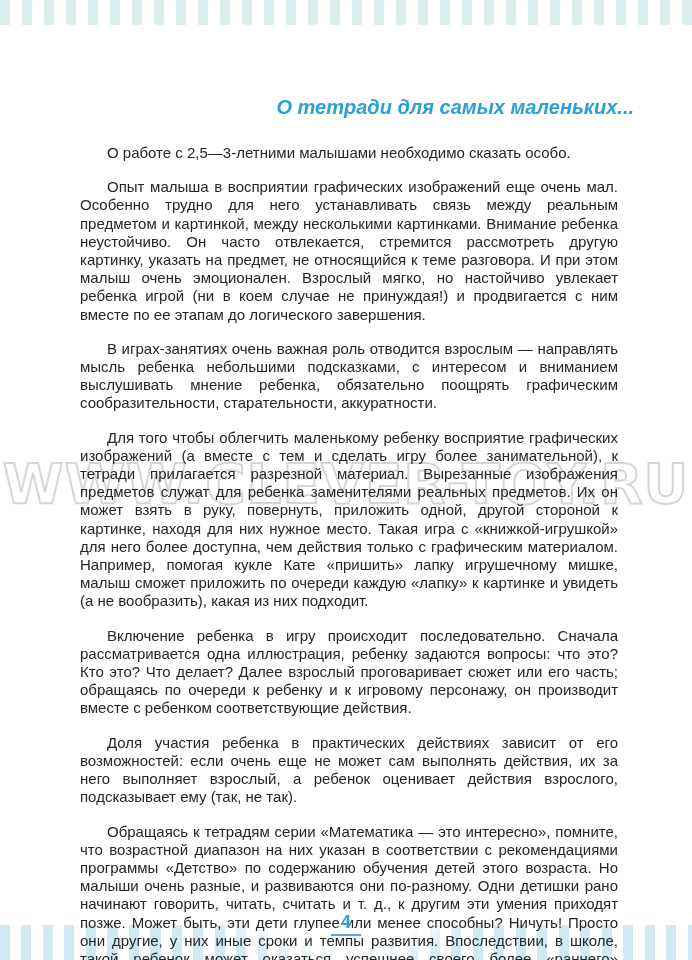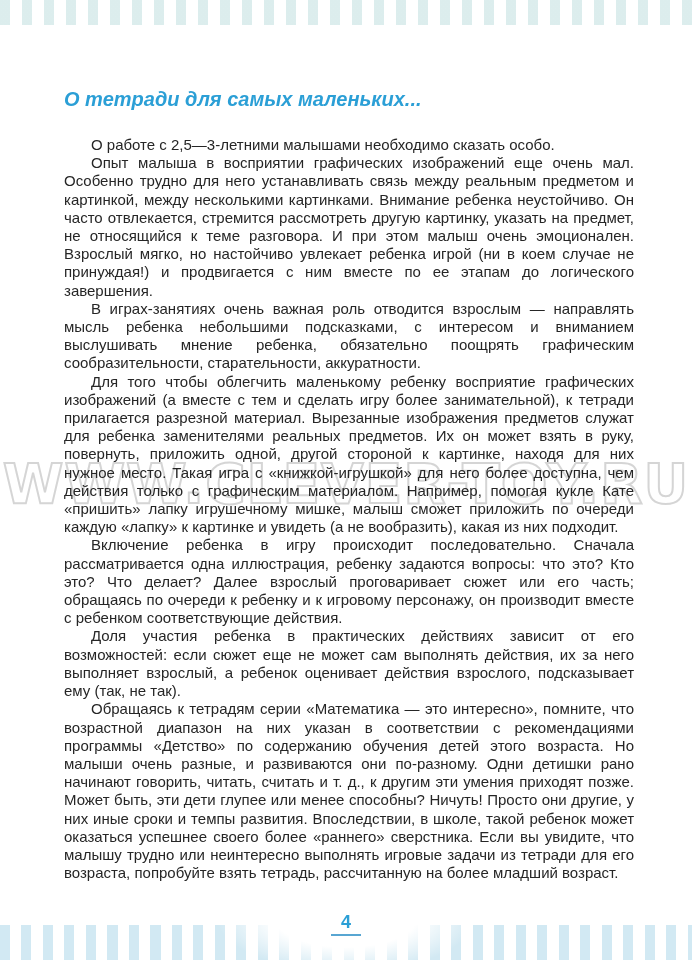--- a/index.html
+++ b/index.html
@@ -46,29 +46,29 @@
     -webkit-text-stroke:2px rgba(145,145,145,0.38);
     text-stroke:2px rgba(145,145,145,0.38);
     user-select:none;
     text-align:center;
   }
 
   .content {
     position:absolute; top:84px; left:64px; width:570px; z-index:2;
   }
   .title {
-    margin:4px 0 25px 0;
-    text-align:left;
+    margin:12px 0 25px 0;
+    text-align:right;
     color:var(--accent, #2b9fd6);
     font-size:20px;
     font-weight:bold;
     font-style:italic;
   }
   .body-paragraph {
-    margin:0;
+    margin:16px;
     color:#262626;
     font-size:15px;
     line-height:18.2px;
     text-align:justify;
     text-indent:27px;
   }
 
   .footer {
     position:absolute; left:0; right:0; bottom:24px;
     text-align:center; z-index:3;
@@ -97,21 +97,21 @@
   <div class="watermark">WWW.CLEVER-TOY.RU</div>
 
   <div class="content">
     <h1 class="title">О тетради для самых маленьких...</h1>
 
     <p class="body-paragraph">О работе с 2,5—3-летними малышами необходимо сказать особо.</p>
     <p class="body-paragraph">Опыт малыша в восприятии графических изображений еще очень мал. Особенно трудно для него устанавливать связь между реальным предметом и картинкой, между несколькими картинками. Внимание ребенка неустойчиво. Он часто отвлекается, стремится рассмотреть другую картинку, указать на предмет, не относящийся к теме разговора. И при этом малыш очень эмоционален. Взрослый мягко, но настойчиво увлекает ребенка игрой (ни в коем случае не принуждая!) и продвигается с ним вместе по ее этапам до логического завершения.</p>
     <p class="body-paragraph">В играх-занятиях очень важная роль отводится взрослым — направлять мысль ребенка небольшими подсказками, с интересом и вниманием выслушивать мнение ребенка, обязательно поощрять графическим сообразительности, старательности, аккуратности.</p>
     <p class="body-paragraph">Для того чтобы облегчить маленькому ребенку восприятие графических изображений (а вместе с тем и сделать игру более занимательной), к тетради прилагается разрезной материал. Вырезанные изображения предметов служат для ребенка заменителями реальных предметов. Их он может взять в руку, повернуть, приложить одной, другой стороной к картинке, находя для них нужное место. Такая игра с «книжкой-игрушкой» для него более доступна, чем действия только с графическим материалом. Например, помогая кукле Кате «пришить» лапку игрушечному мишке, малыш сможет приложить по очереди каждую «лапку» к картинке и увидеть (а не вообразить), какая из них подходит.</p>
     <p class="body-paragraph">Включение ребенка в игру происходит последовательно. Сначала рассматривается одна иллюстрация, ребенку задаются вопросы: что это? Кто это? Что делает? Далее взрослый проговаривает сюжет или его часть; обращаясь по очереди к ребенку и к игровому персонажу, он производит вместе с ребенком соответствующие действия.</p>
-    <p class="body-paragraph">Доля участия ребенка в практических действиях зависит от его возможностей: если сюжет еще не может сам выполнять действия, их за него выполняет взрослый, а ребенок оценивает действия взрослого, подсказывает ему (так, не так).</p>
+    <p class="body-paragraph">Доля участия ребенка в практических действиях зависит от его возможностей: если очень еще не может сам выполнять действия, их за него выполняет взрослый, а ребенок оценивает действия взрослого, подсказывает ему (так, не так).</p>
     <p class="body-paragraph">Обращаясь к тетрадям серии «Математика — это интересно», помните, что возрастной диапазон на них указан в соответствии с рекомендациями программы «Детство» по содержанию обучения детей этого возраста. Но малыши очень разные, и развиваются они по-разному. Одни детишки рано начинают говорить, читать, считать и т. д., к другим эти умения приходят позже. Может быть, эти дети глупее или менее способны? Ничуть! Просто они другие, у них иные сроки и темпы развития. Впоследствии, в школе, такой ребенок может оказаться успешнее своего более «раннего» сверстника. Если вы увидите, что малышу трудно или неинтересно выполнять игровые задачи из тетради для его возраста, попробуйте взять тетрадь, рассчитанную на более младший возраст.</p>
 
   </div>
 
   <div class="footer">
     <span class="page-number">
       <span>4</span>
       <span class="page-number-underline"></span>
     </span>
   </div>

